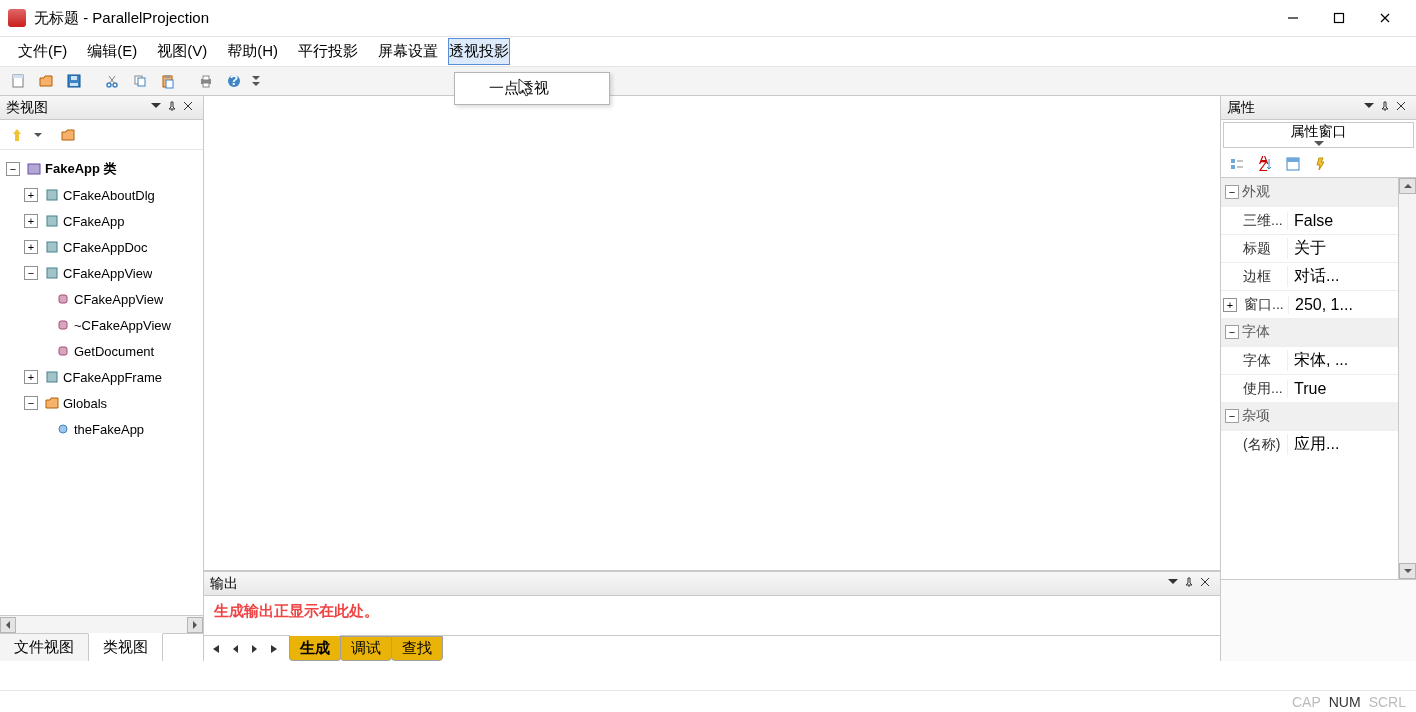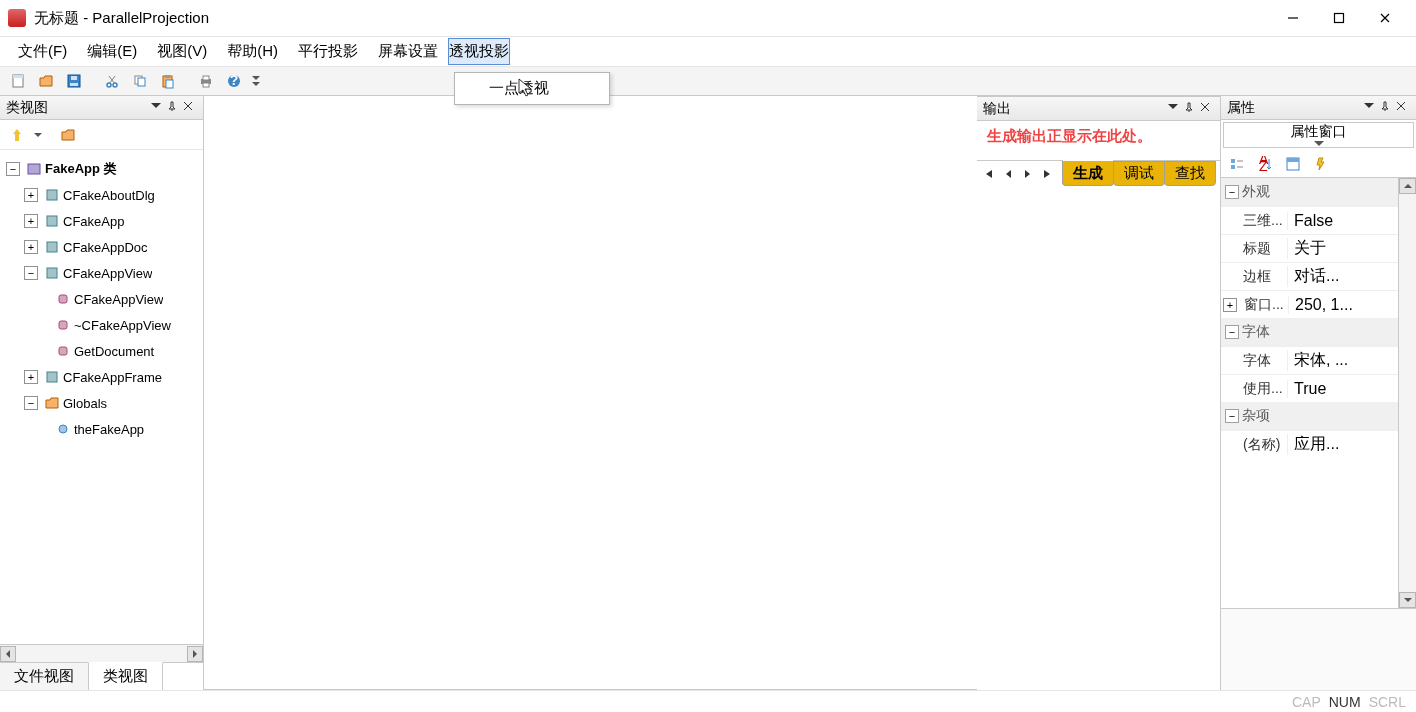--- a/index.html
+++ b/index.html
@@ -45,21 +45,21 @@
   .indent1 { padding-left:18px; }
   .indent2 { padding-left:46px; }
   .hscroll { height:18px; border-top:1px solid #c9c9c9; background:#f4f4f4; display:flex; align-items:center; }
   .hscroll .arrow { width:16px; height:16px; background:#e4e4e4; border:1px solid #b5b5b5; display:flex; align-items:center; justify-content:center; }
   .hscroll .track { flex:1; }
   .bottom-tabs { height:28px; display:flex; align-items:flex-end; border-top:1px solid #c9c9c9; }
   .btab { padding:4px 14px; font-size:15px; border:1px solid #c9c9c9; border-bottom:none; background:#f4f4f4; margin-left:-1px; }
   .btab.active { background:#fff; border-top:1px solid #fff; }
 
   
-  .center { flex:1; display:flex; background:#fff; }
+  .center { flex:1; display:flex; flex-direction:column; background:#fff; }
 
   
   .panel.right { width:196px; border-left:1px solid #c9c9c9; border-right:none; }
   .combo { height:26px; border:1px solid #c9c9c9; display:flex; align-items:center; padding:0 6px; margin:2px; font-size:15px;flex-direction:column; }
   .combo .spacer { flex:1; }
   .prop-toolbar { height:28px; display:flex; align-items:center; padding:2px 4px; gap:4px; border-bottom:1px solid #c9c9c9; }
   .prop-grid-wrapper { flex:1; display:flex; min-height:0; }
   .prop-grid { flex:1; overflow:hidden; }
   .pg-vscroll { width:18px; background:#f4f4f4; border-left:1px solid #c9c9c9; display:flex; flex-direction:column; }
   .pg-vscroll .arrow { height:16px; background:#e4e4e4; border:1px solid #b5b5b5; display:flex; align-items:center; justify-content:center; }
@@ -73,21 +73,21 @@
 
   
   .output { height:90px; display:flex; flex-direction:column; border-top:1px solid #c9c9c9; }
   .output-body { flex:1; padding:6px 10px; font-size:15px; color:#ef4444; overflow:hidden;font-weight:bold; }
   .output-tabs { height:26px; display:flex; align-items:center; border-top:1px solid #c9c9c9; padding:0 4px; }
   .nav-btns { display:flex; gap:6px; margin-right:8px; }
   .navbtn { width:14px; height:14px; display:flex; align-items:center; justify-content:center; }
   .otab { padding:2px 10px; border:1px solid #a0a0a0; border-radius:0 0 4px 4px; margin-left:-1px; font-size:15px; background:#eab308; position:relative; }
   .otab.active { font-weight:bold; border-top-color:#fff; z-index:1; margin-top:-1px; padding-top:3px; }
 
-  .status { height:22px; display:flex; align-items:center; justify-content:flex-end; padding:0 10px; gap:8px; font-size:13px; color:#bbb; border-top:1px solid #e5e5e5; }
+  .status { height:22px; display:flex; align-items:center; justify-content:flex-end; padding:0 10px; gap:8px; font-size:13px; color:#bbb; border-top:1px solid #e5e5e5;margin-top:29px; }
   .status .num { color:#333; }
 
   
   svg { display:block; }
 </style>
 </head>
 <body>
 
 <div class="titlebar">
   <span class="appicon"></span>

